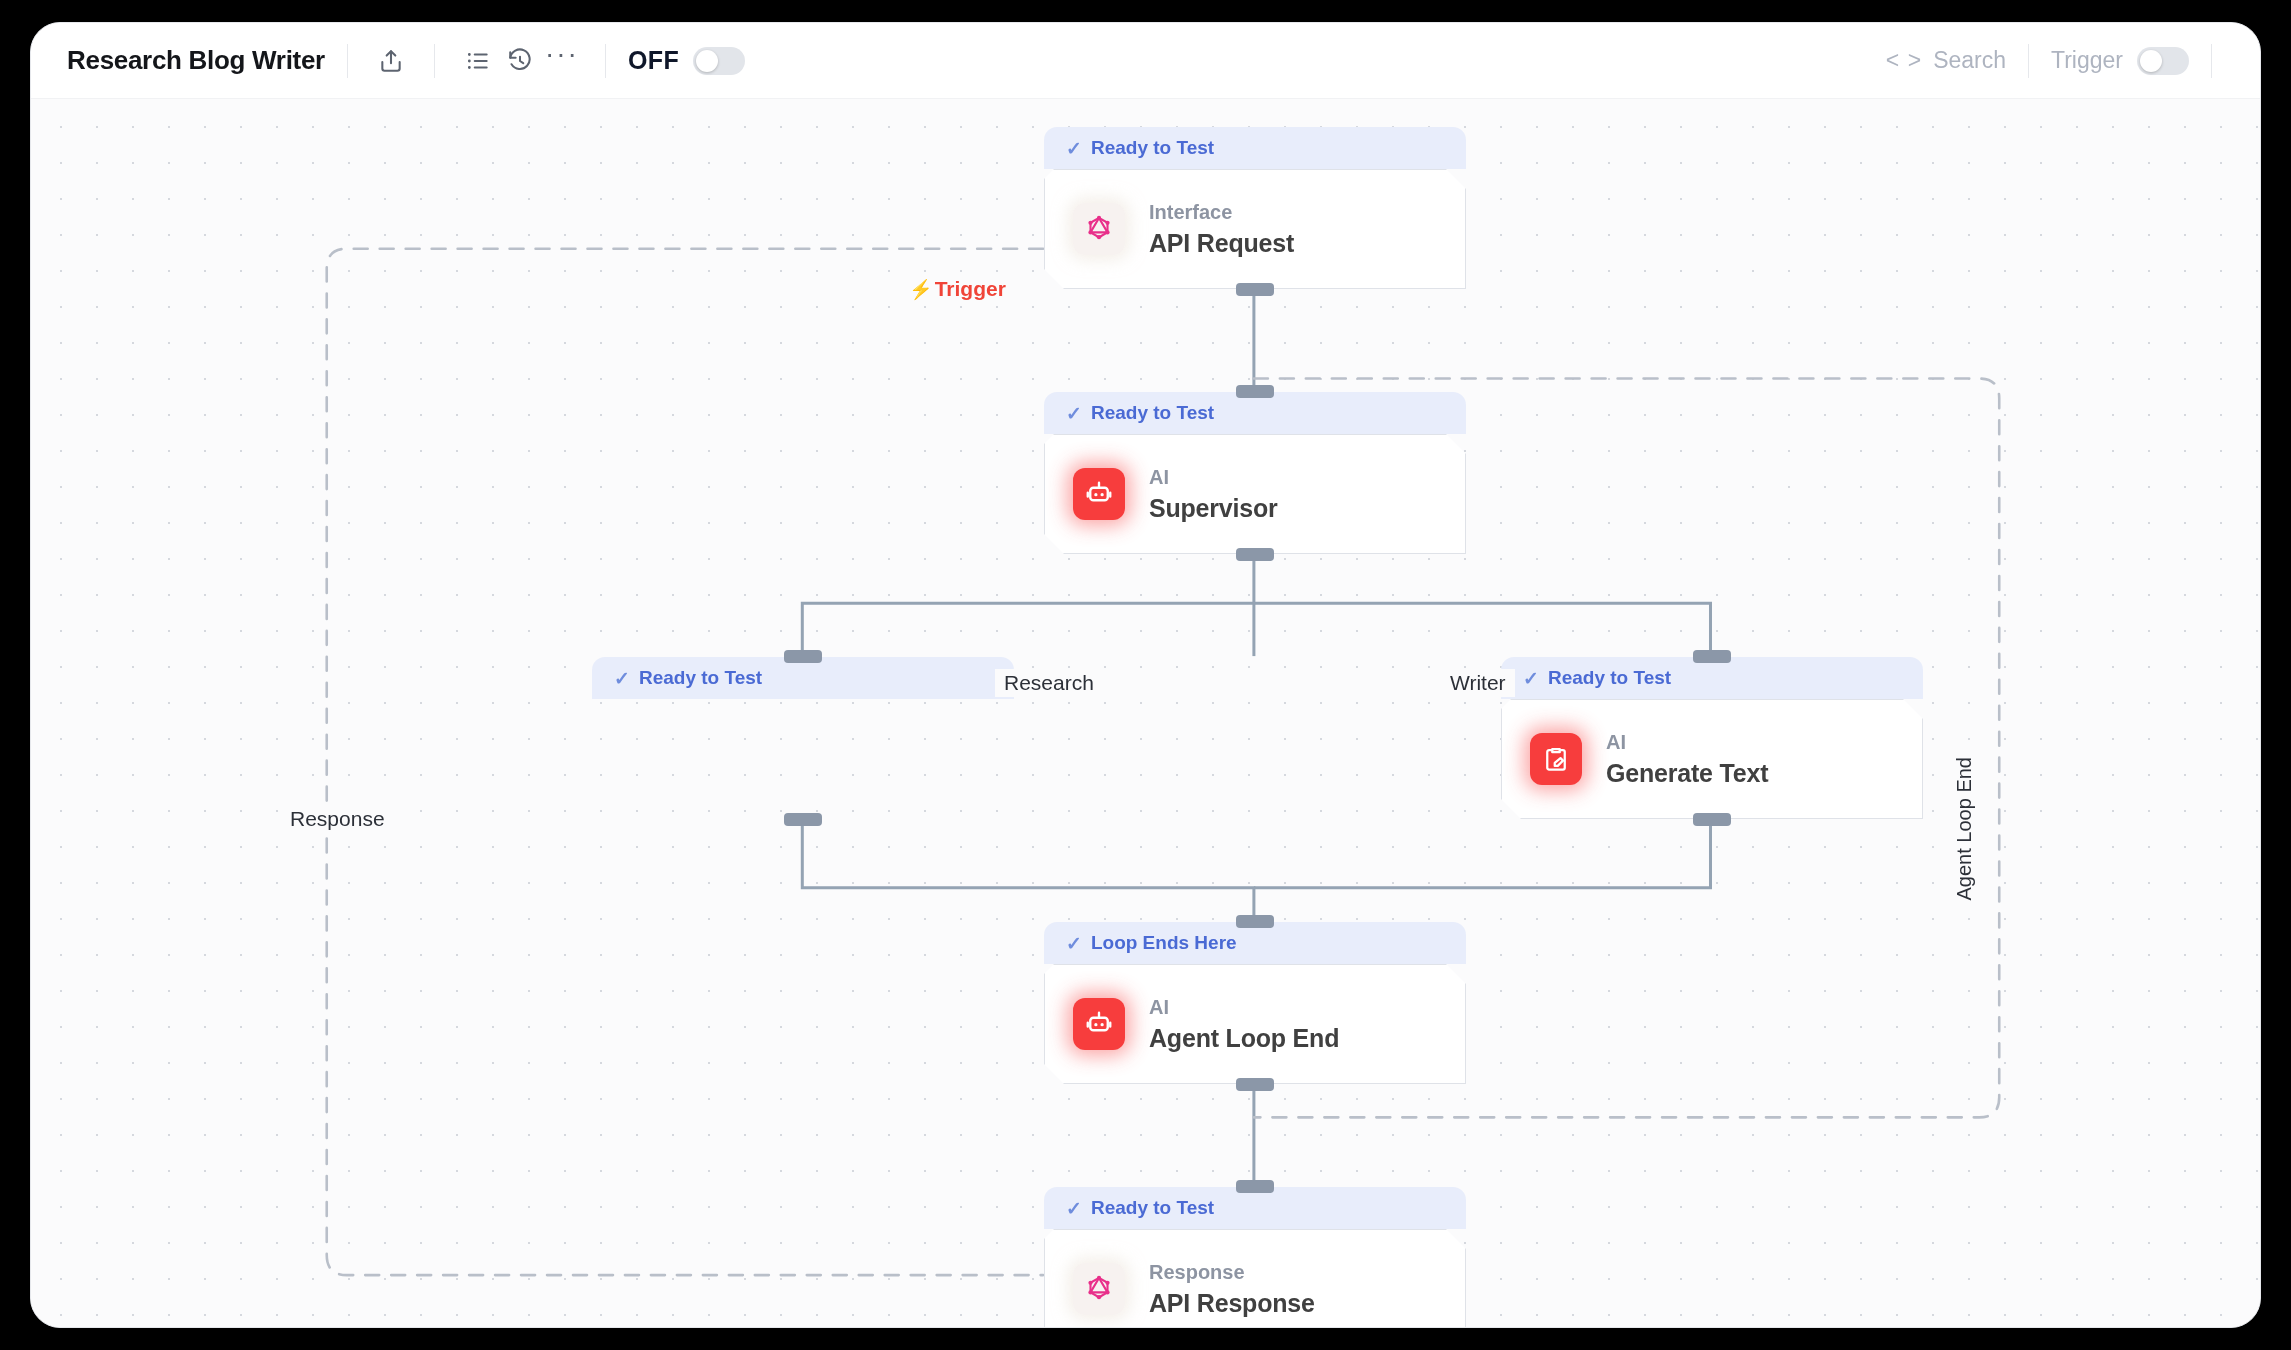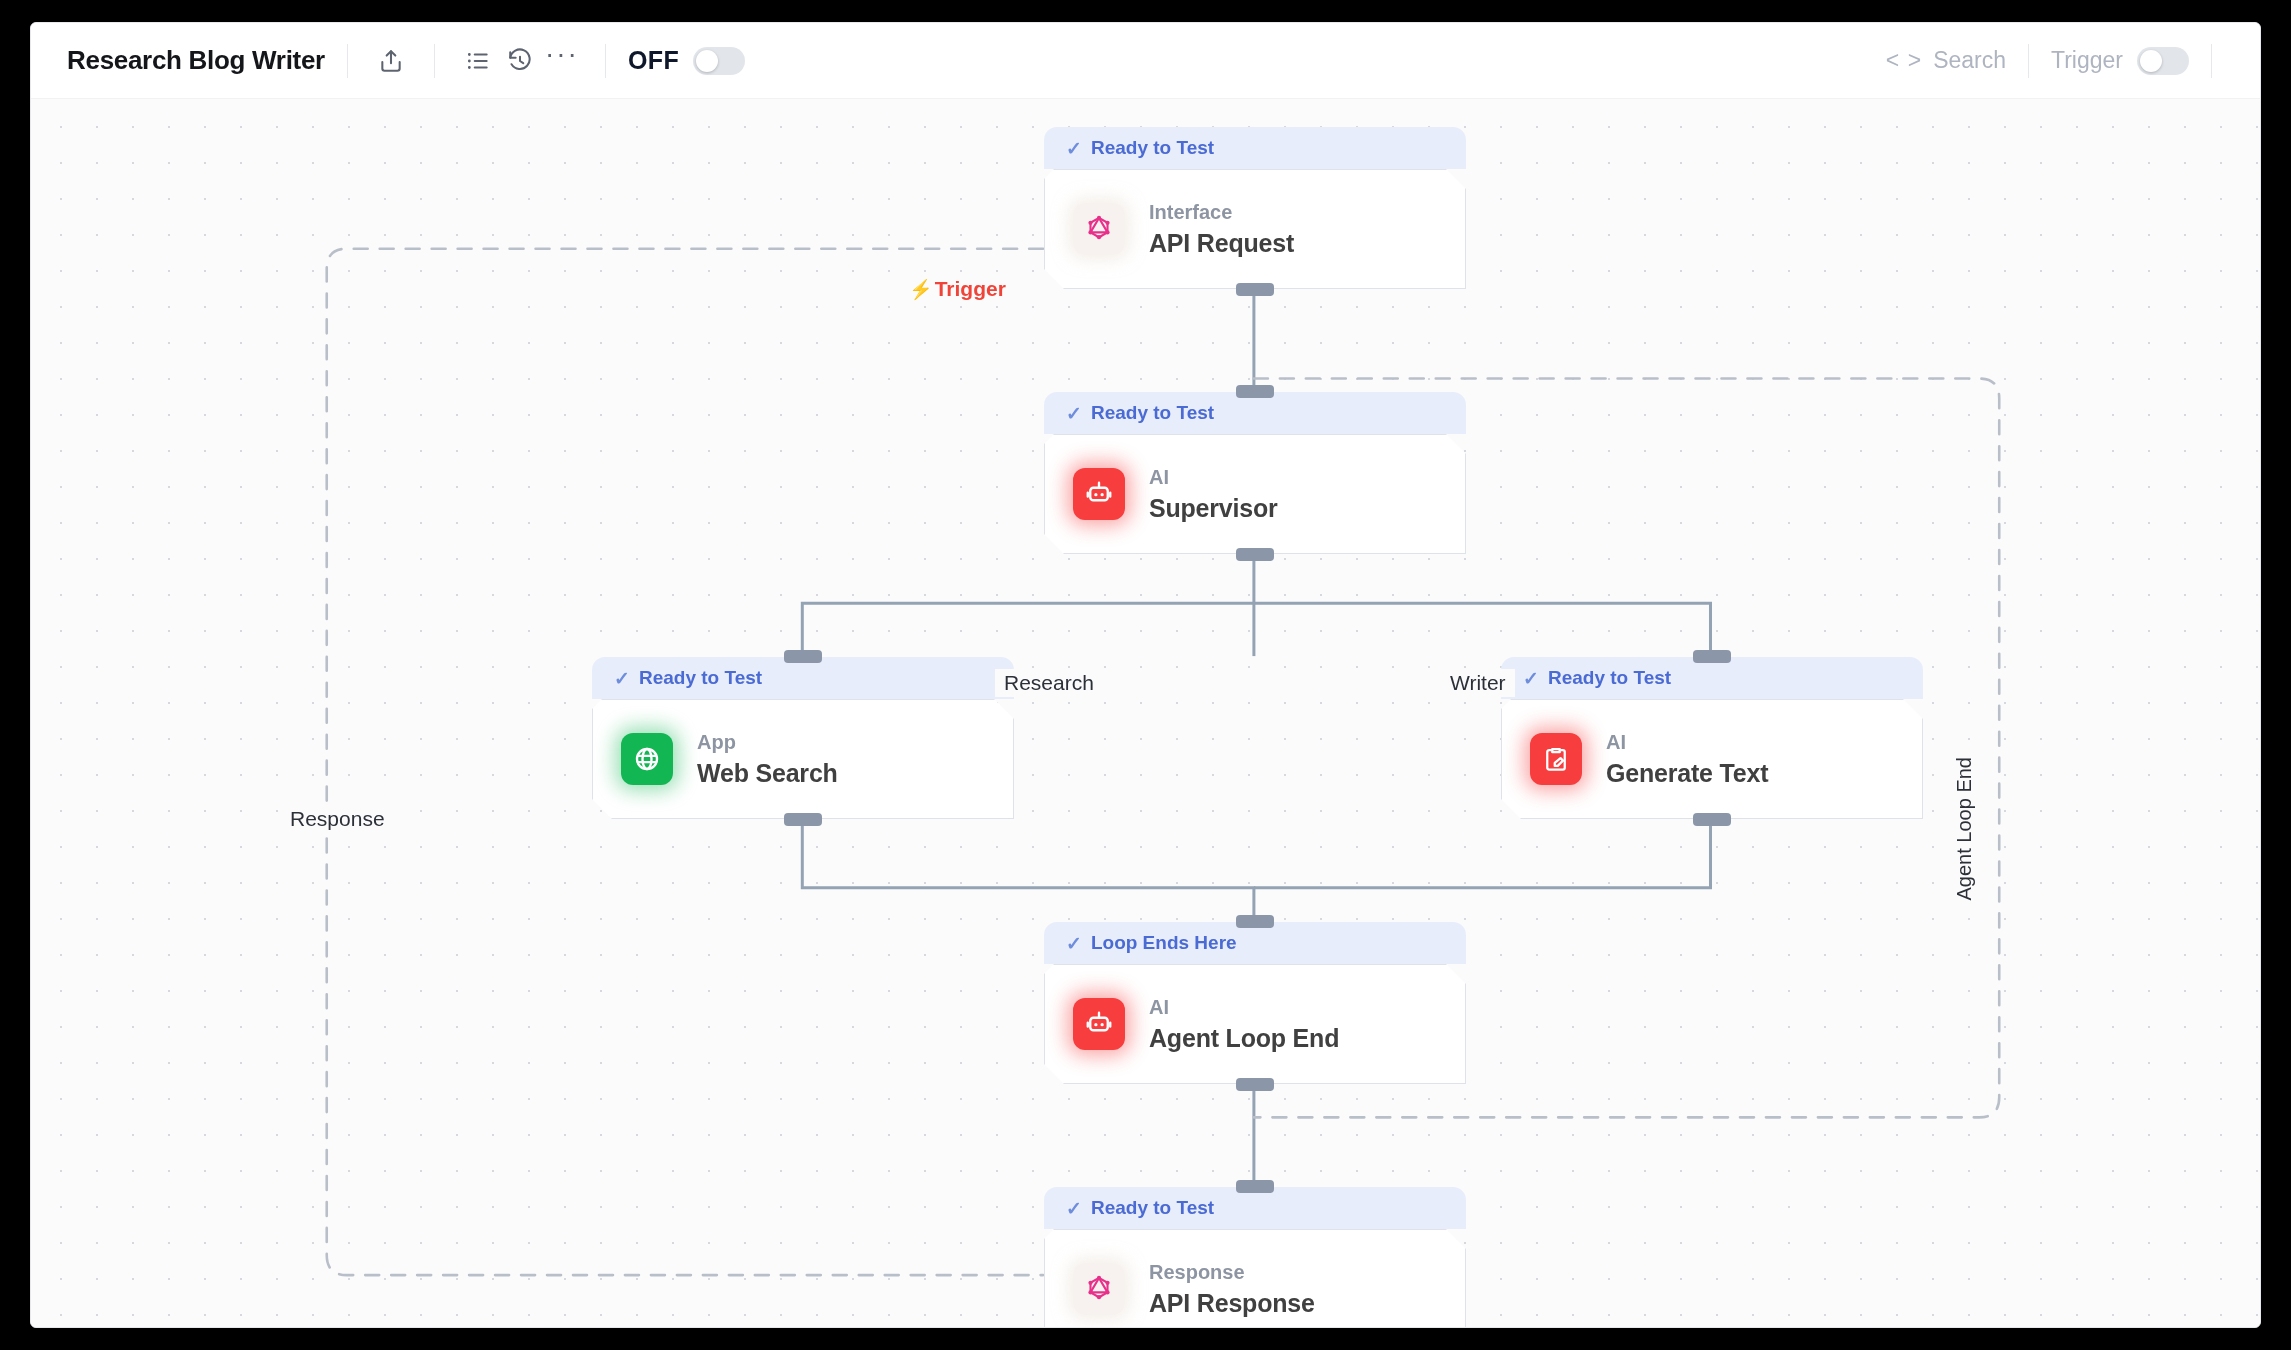--- a/index.html
+++ b/index.html
@@ -7,21 +7,21 @@
     width: 2291px; height: 1350px;
     background: #000000;
     font-family: "Liberation Sans", sans-serif;
     overflow: hidden;
   }
   #app {
     position: absolute;
     left: 30px; top: 22px;
     width: 2231px; height: 1306px;
     background: #fcfcfd;
-    border-radius: 6px;
+    border-radius: 30px;
     border: 1px solid #e6e8ec;
     overflow: hidden;
   }
 
   
   #header {
     position: absolute; left: 0; top: 0;
     width: 100%; height: 76px;
     background: #ffffff;
     display: flex; align-items: center;
@@ -269,33 +269,20 @@
         </div>
         <div class="hwrap" style="left: 1013px; top: 293px;">
           <div class="handle top"></div>
           <div class="handle bottom"></div>
         </div>
         <div class="node" style="left: 561px; top: 558px;">
           <div class="node-status">
        <span class="check">✓</span>
        <span>Ready to Test</span>
      </div>
-     <div class="node-body">
-       <div class="node-icon icon-green">
-              <svg width="30" height="30" viewBox="0 0 24 24" fill="none" stroke="#fff" stroke-width="1.9">
-                <circle cx="12" cy="12" r="8"></circle>
-                <ellipse cx="12" cy="12" rx="3.6" ry="8"></ellipse>
-      <path d="M4.3 9.5h15.4M4.3 14.5h15.4"></path>
-              </svg>
-            </div>
-       <div>
-         <div class="node-kind">App</div>
-         <div class="node-name">Web Search</div>
-       </div>
-     </div>
         </div>
         <div class="hwrap" style="left: 561px; top: 558px;">
           <div class="handle top"></div>
           <div class="handle bottom"></div>
         </div>
         <div class="node" style="left: 1470px; top: 558px;">
           <div class="node-status">
        <span class="check">✓</span>
        <span>Ready to Test</span>
      </div>

